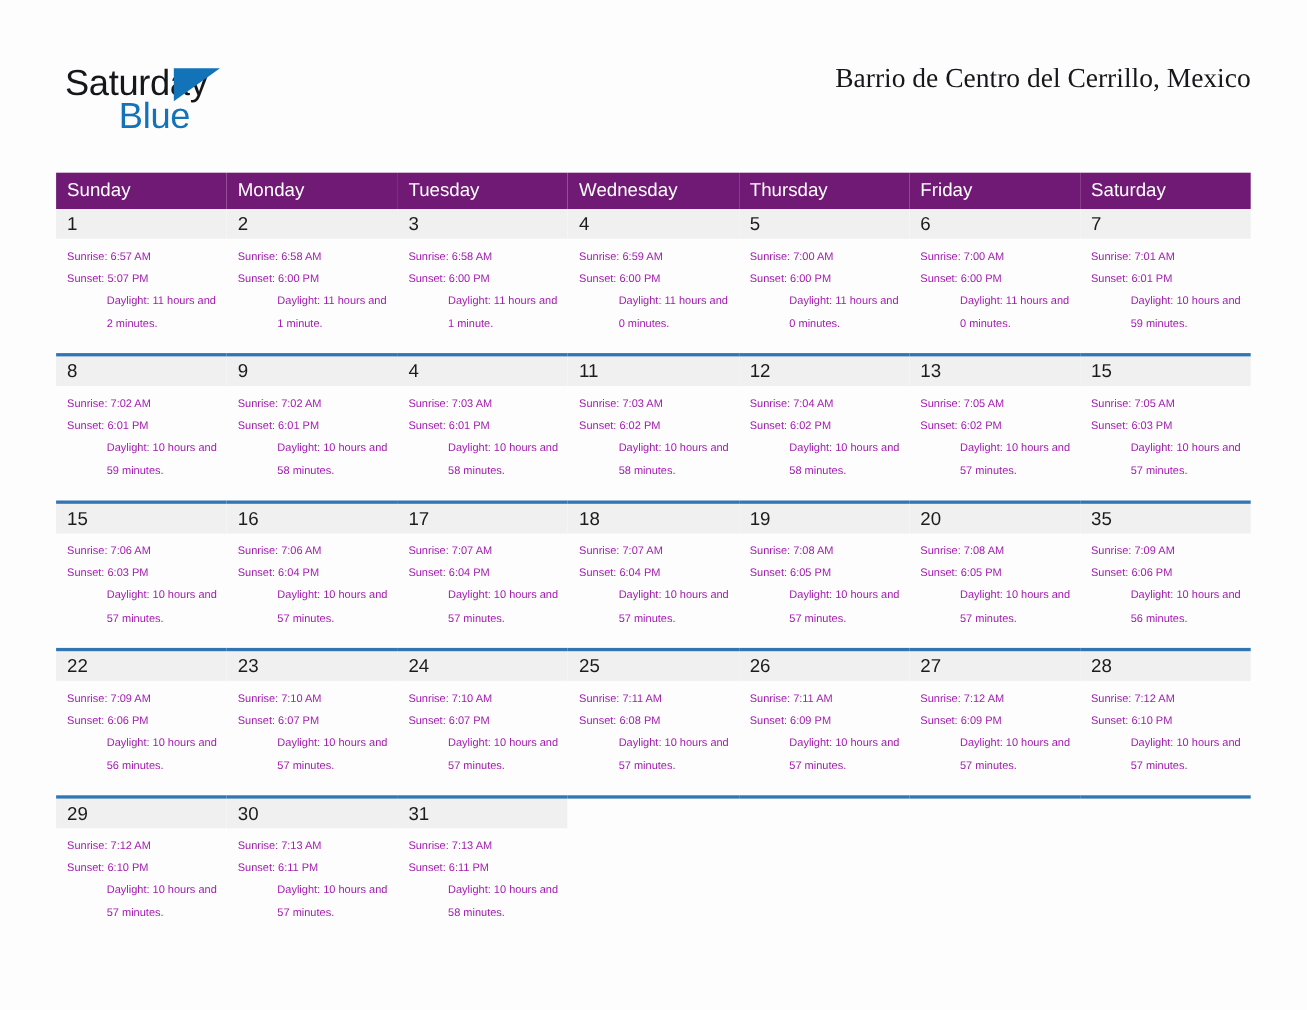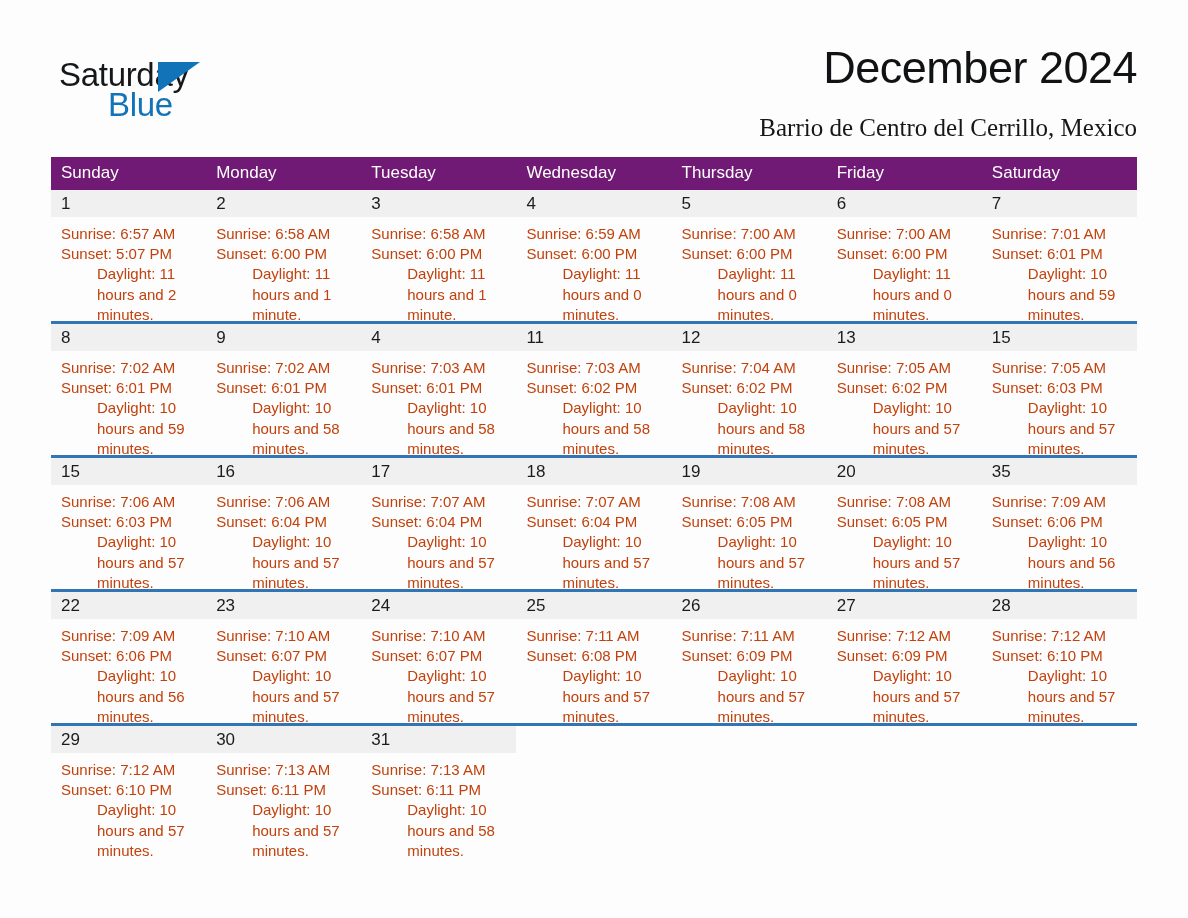--- a/index.html
+++ b/index.html
@@ -145,23 +145,23 @@
   }
   .daynum {
     font-size: 17px;
     font-weight: 400;
     color: #1b1c1e;
     line-height: 21px;
   }
 
   .cell-info {
     padding: 7px 8px 0 10px;
-    font-size: 15px;
+    font-size: 10px;
     line-height: 20.2px;
-    color: #c2410c;
+    color: #a21caf;
   }
   .cell-info div {
     white-space: nowrap;
   }
   .cell-info .daylight-line {
     white-space: normal;
     margin-left: 36px;
   }
 </style>
 </head>
@@ -171,21 +171,20 @@
 
   <div class="header">
 
     <div class="logo">
       <span class="logo-general">Saturday</span>
       <span class="logo-triangle"></span>
       <span class="logo-blue">Blue</span>
     </div>
 
     <div class="title-block">
-      <div class="cal-title">December 2024</div>
       <div class="cal-subtitle">Barrio de Centro del Cerrillo, Mexico</div>
     </div>
 
   </div>
 
   <table class="calendar">
     <thead>
       <tr>
         <th>Sunday</th>
         <th>Monday</th>

